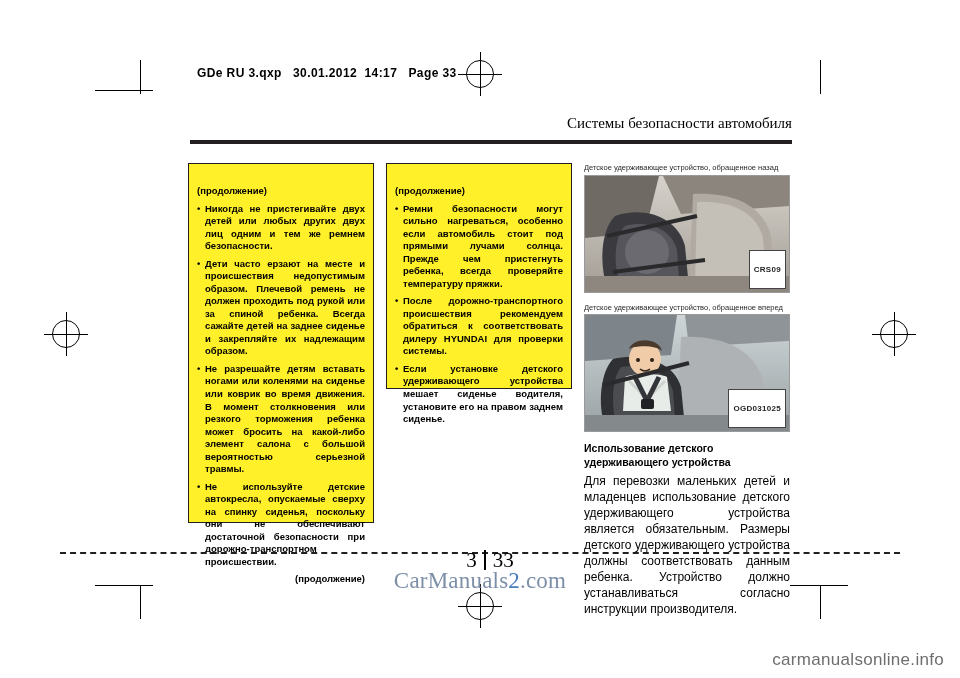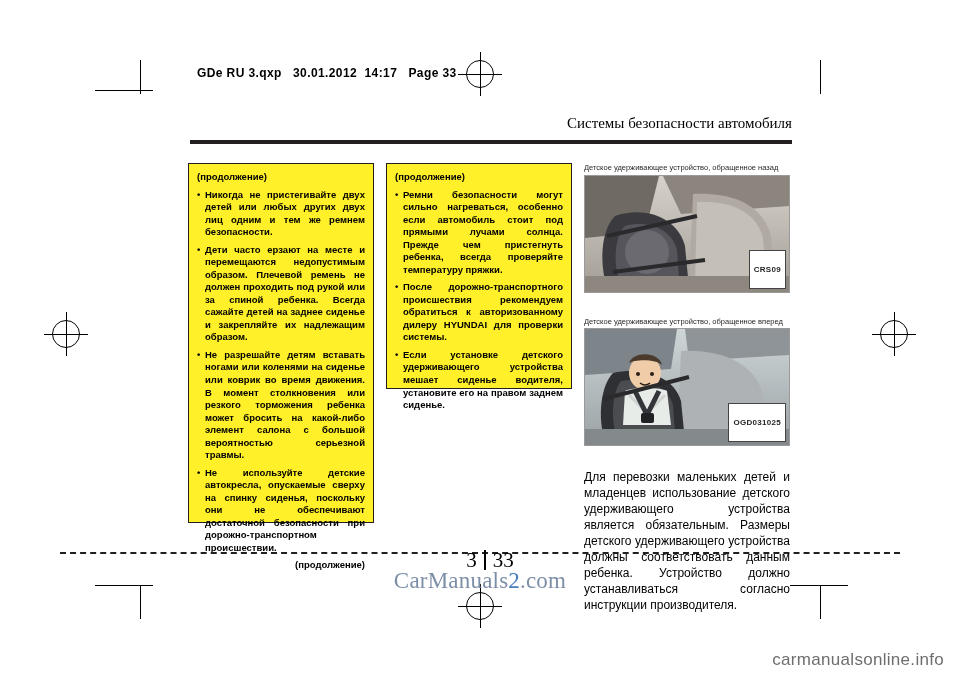--- a/index.html
+++ b/index.html
@@ -128,21 +128,21 @@
     position: absolute;
     top: 163px;
   }
   .col-1 { left: 188px; width: 186px; }
   .col-2 { left: 386px; width: 186px; }
   .col-3 { left: 584px; width: 206px; }
 
   .warn-box {
     border: 1px solid #231f20;
     background: #fff02a;
-    padding: 7px 8px 8px 8px;
+    padding: 21px 8px 8px 8px;
     box-sizing: border-box;
     font-size: 9.5px;
     line-height: 1.32;
     color: #000;
     font-weight: bold;
   }
   .col-1 .warn-box { height: 360px; }
   .col-2 .warn-box { height: 226px; }
 
   .warn-head {
@@ -163,21 +163,21 @@
     text-align: justify;
     text-justify: inter-word;
   }
   .cont-foot {
     margin-top: 5px;
     text-align: right;
     font-weight: bold;
   }
 
   
-  .figure { margin-bottom: 24px; }
+  .figure { margin-bottom: 10px; }
   .fig-caption {
     font-size: 7.5px;
     line-height: 1.28;
     color: #231f20;
     margin-bottom: 2px;
   }
   .fig-frame {
     position: relative;
     width: 206px;
     height: 118px;
@@ -237,21 +237,21 @@
 <div class="col col-1">
   <div class="warn-box">
     <div class="warn-head">(продолжение)</div>
 
     <div class="bullet-item">
       <span class="dot">•</span>
       <span class="txt">Никогда не пристегивайте двух детей или любых других двух лиц одним и тем же ремнем безопасности.</span>
     </div>
     <div class="bullet-item">
       <span class="dot">•</span>
-      <span class="txt">Дети часто ерзают на месте и перемещаются недопустимым образом. Плечевой ремень не должен проходить под рукой или за спиной ребенка. Всегда сажайте детей на заднее сиденье и закрепляйте их надлежащим образом.</span>
+      <span class="txt">Дети часто ерзают на месте и происшествия недопустимым образом. Плечевой ремень не должен проходить под рукой или за спиной ребенка. Всегда сажайте детей на заднее сиденье и закрепляйте их надлежащим образом.</span>
     </div>
     <div class="bullet-item">
       <span class="dot">•</span>
       <span class="txt">Не разрешайте детям вставать ногами или коленями на сиденье или коврик во время движения. В момент столкновения или резкого торможения ребенка может бросить на какой-либо элемент салона с большой вероятностью серьезной травмы.</span>
     </div>
     <div class="bullet-item">
       <span class="dot">•</span>
       <span class="txt">Не используйте детские автокресла, опускаемые сверху на спинку сиденья, поскольку они не обеспечивают достаточной безопасности при дорожно-транспортном происшествии.</span>
     </div>
 
@@ -262,21 +262,21 @@
 <div class="col col-2">
   <div class="warn-box">
     <div class="warn-head">(продолжение)</div>
 
     <div class="bullet-item">
       <span class="dot">•</span>
       <span class="txt">Ремни безопасности могут сильно нагреваться, особенно если автомобиль стоит под прямыми лучами солнца. Прежде чем пристегнуть ребенка, всегда проверяйте температуру пряжки.</span>
     </div>
     <div class="bullet-item">
       <span class="dot">•</span>
-      <span class="txt">После дорожно-транспортного происшествия рекомендуем обратиться к авторизованному дилеру HYUNDAI для проверки системы.</span>
+      <span class="txt">После дорожно-транспортного происшествия рекомендуем обратиться к соответствовать дилеру HYUNDAI для проверки системы.</span>
     </div>
     <div class="bullet-item">
       <span class="dot">•</span>
       <span class="txt">Если установке детского удерживающего устройства мешает сиденье водителя, установите его на правом заднем сиденье.</span>
     </div>
   </div>
 </div>
 
 <div class="col col-3">
 
@@ -342,20 +342,21 @@
         <path d="M50 62 L62 86 L74 62" stroke="#34353a" stroke-width="5" fill="none"></path>
         <rect x="56" y="84" width="13" height="10" rx="2" fill="#202124"></rect>
 
         <path d="M18 70 L104 48" stroke="#2a2a2d" stroke-width="4" fill="none"></path>
         <rect x="0" y="100" width="204" height="16" fill="#84898c"></rect>
       </svg>
       <span class="fig-code">OGD031025</span>
     </div>
   </div>
 
+  <div class="sec-title">Использование детского удерживающего устройства</div>
   <div class="body-text">Для перевозки маленьких детей и младенцев использование детского удерживающего устройства является обязательным. Размеры детского удерживающего устройства должны соответствовать данным ребенка. Устройство должно устанавливаться согласно инструкции производителя.</div>
 </div>
 
 <div class="footer-rule"></div>
 <div class="page-num">
   <span>3</span><span class="sep"></span><span>33</span>
 </div>
 
 <div class="watermark">
   <span>CarManuals</span><span class="accent">2</span><span>.com</span>

